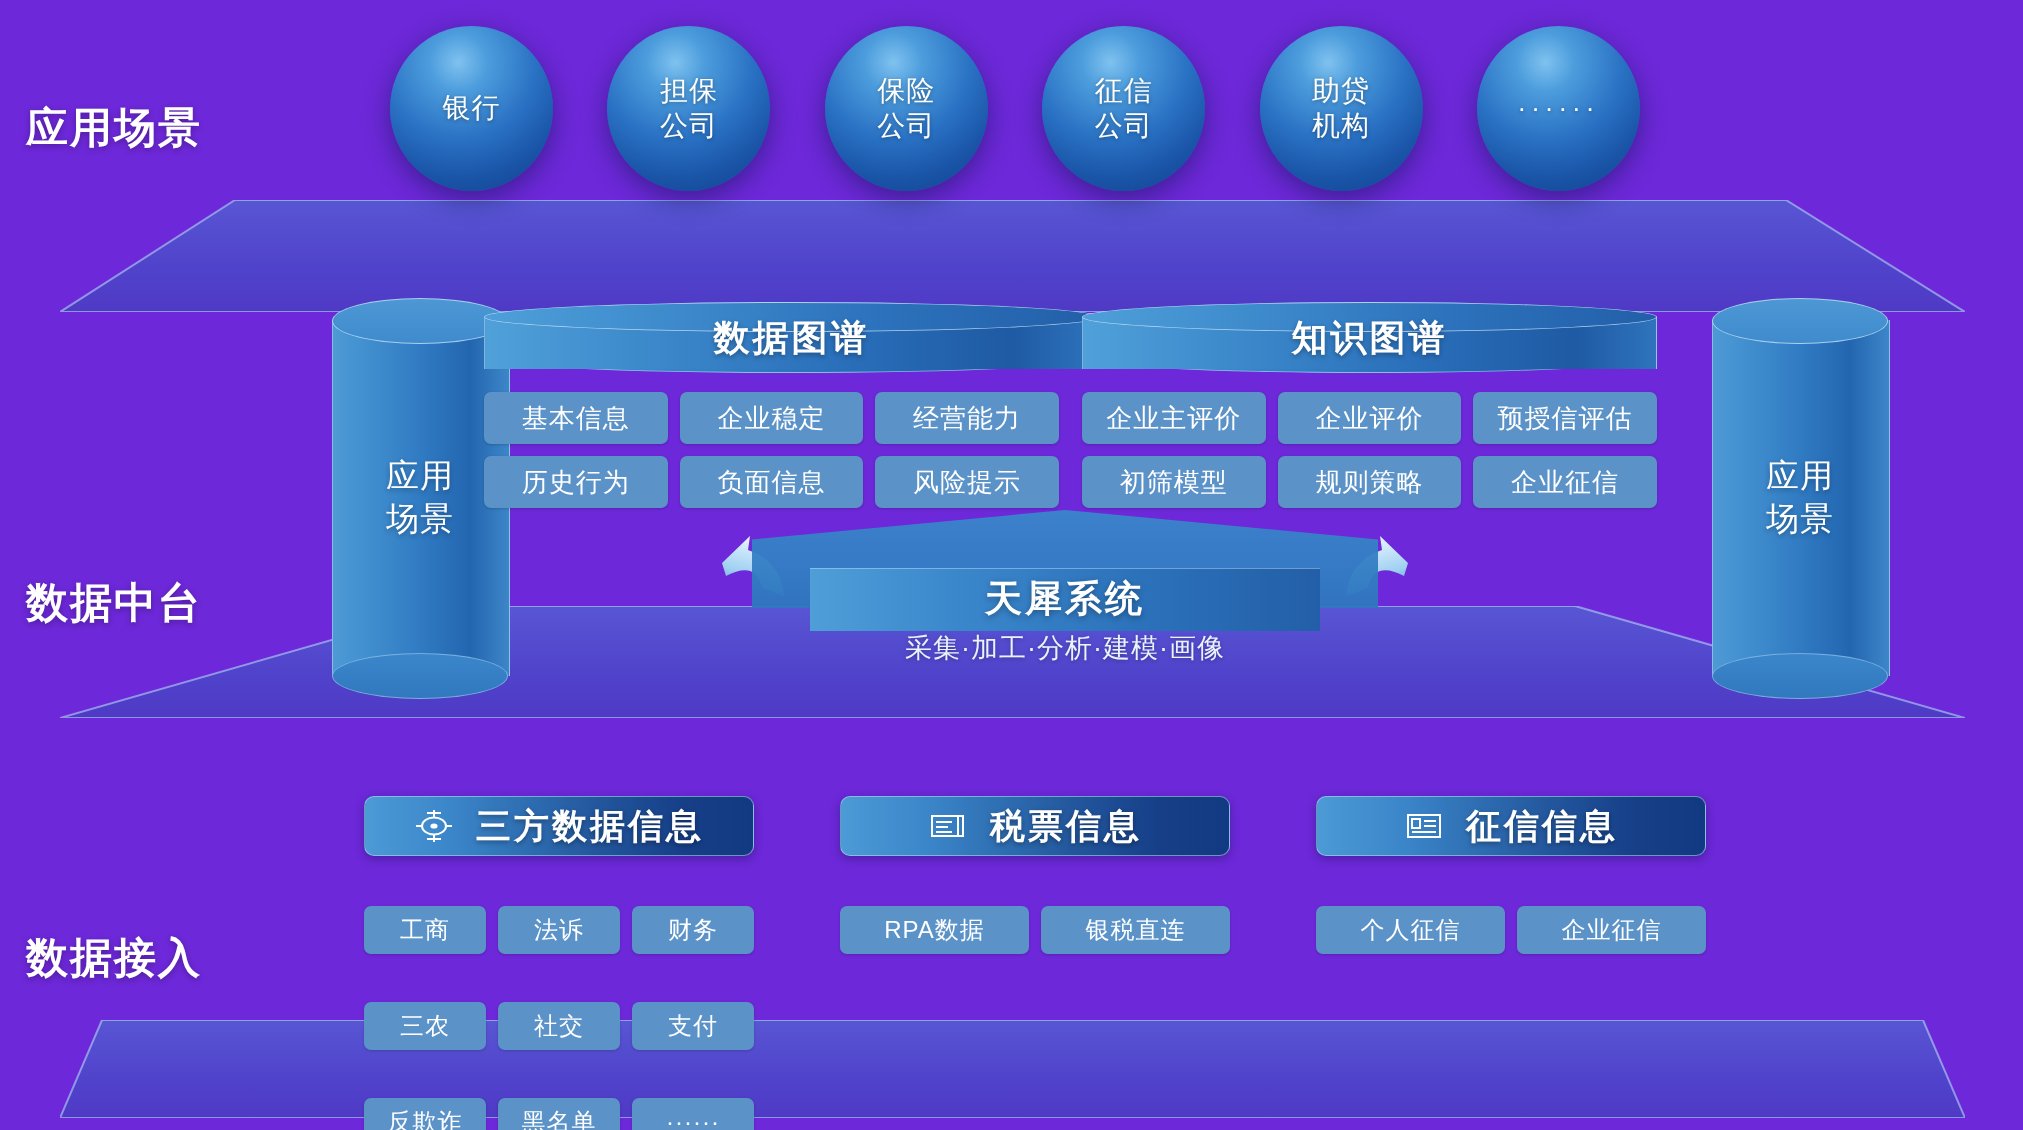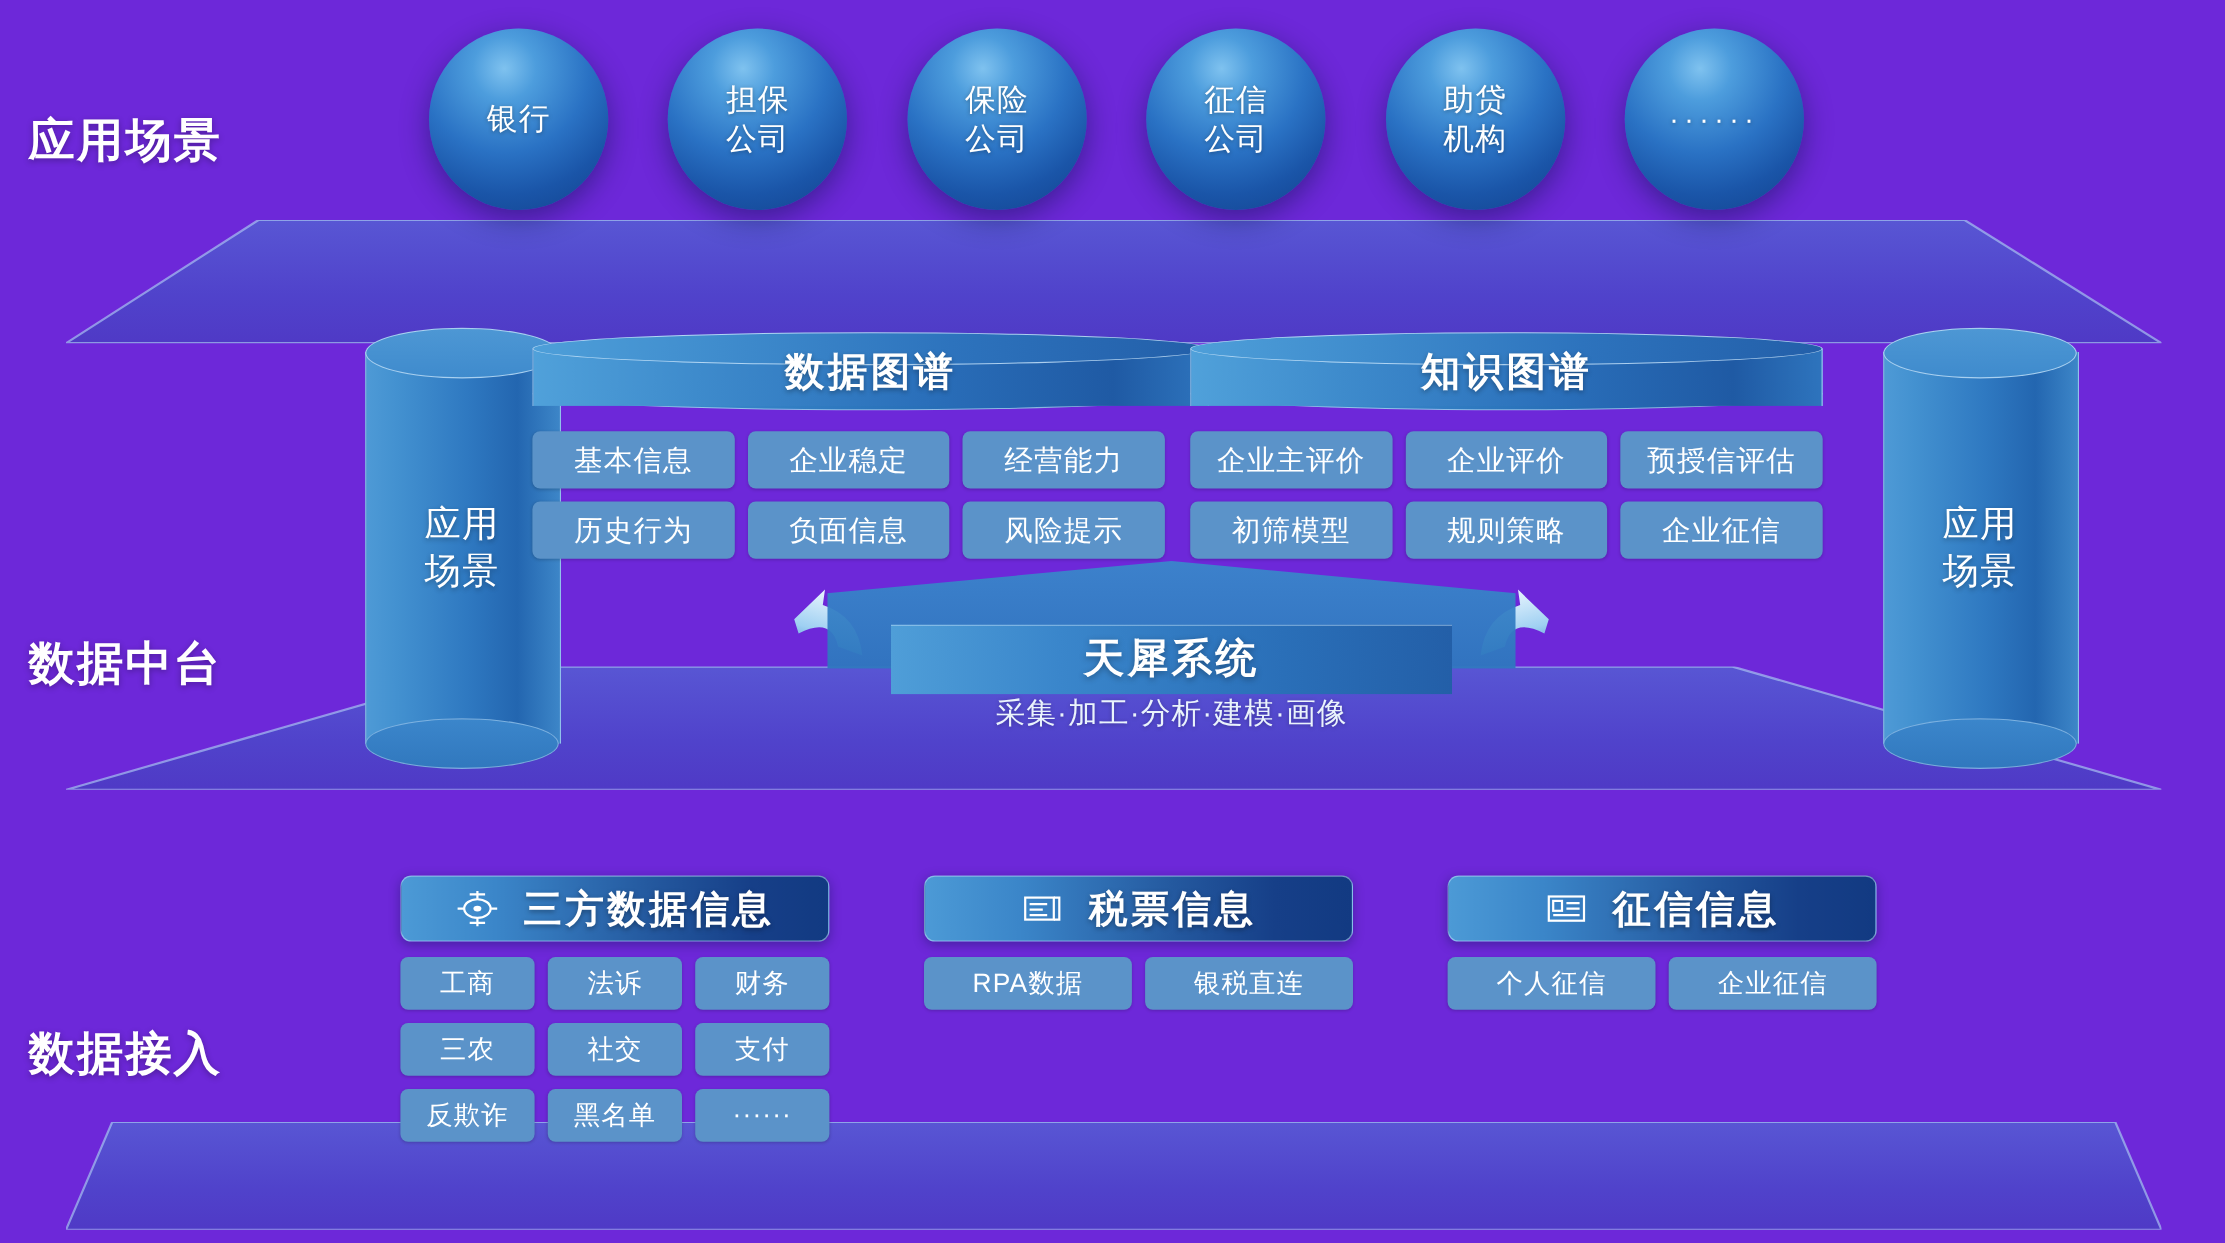--- a/index.html
+++ b/index.html
@@ -198,21 +198,21 @@
     border:1px solid rgba(185,220,248,.55);
     box-sizing:border-box;
     box-shadow:0 3px 10px rgba(3,20,60,.35);
   }
   .group-head .ghead-title{
     color:#fff;font-size:35px;font-weight:700;letter-spacing:3px;
     text-shadow:0 2px 5px rgba(0,0,0,.35);
   }
   .group-head .gicon{display:flex;align-items:center;}
   .group-tags{margin-top:14px;display:flex;flex-wrap:wrap;gap:12px;}
-  .group-tags .tag{height:48px;font-size:24px;}
+  .group-tags .tag{height:48px;font-size:24px;margin-top:36px;}
 
   #group-third{left:364px;top:796px;width:390px;}
   #group-third .group-head{width:390px;}
   #group-third .tag{width:122px;}
 
   #group-tax{left:840px;top:796px;width:390px;}
   #group-tax .group-head{width:390px;}
   #group-tax .tag{width:189px;}
 
   #group-credit{left:1316px;top:796px;width:390px;}

